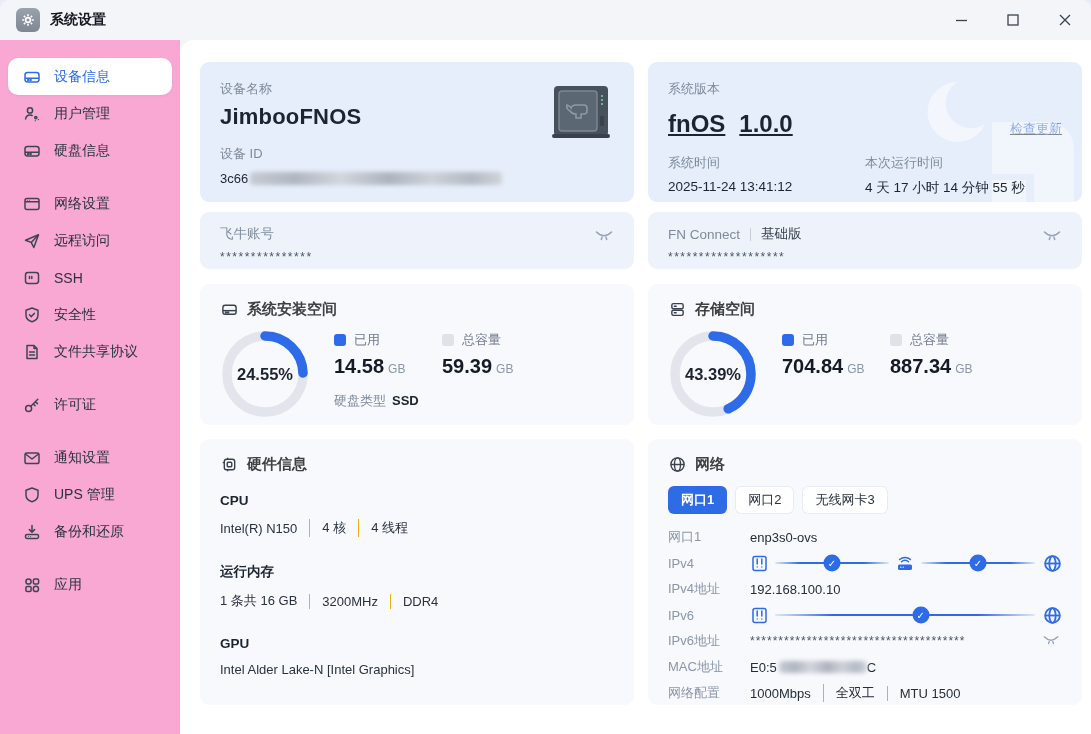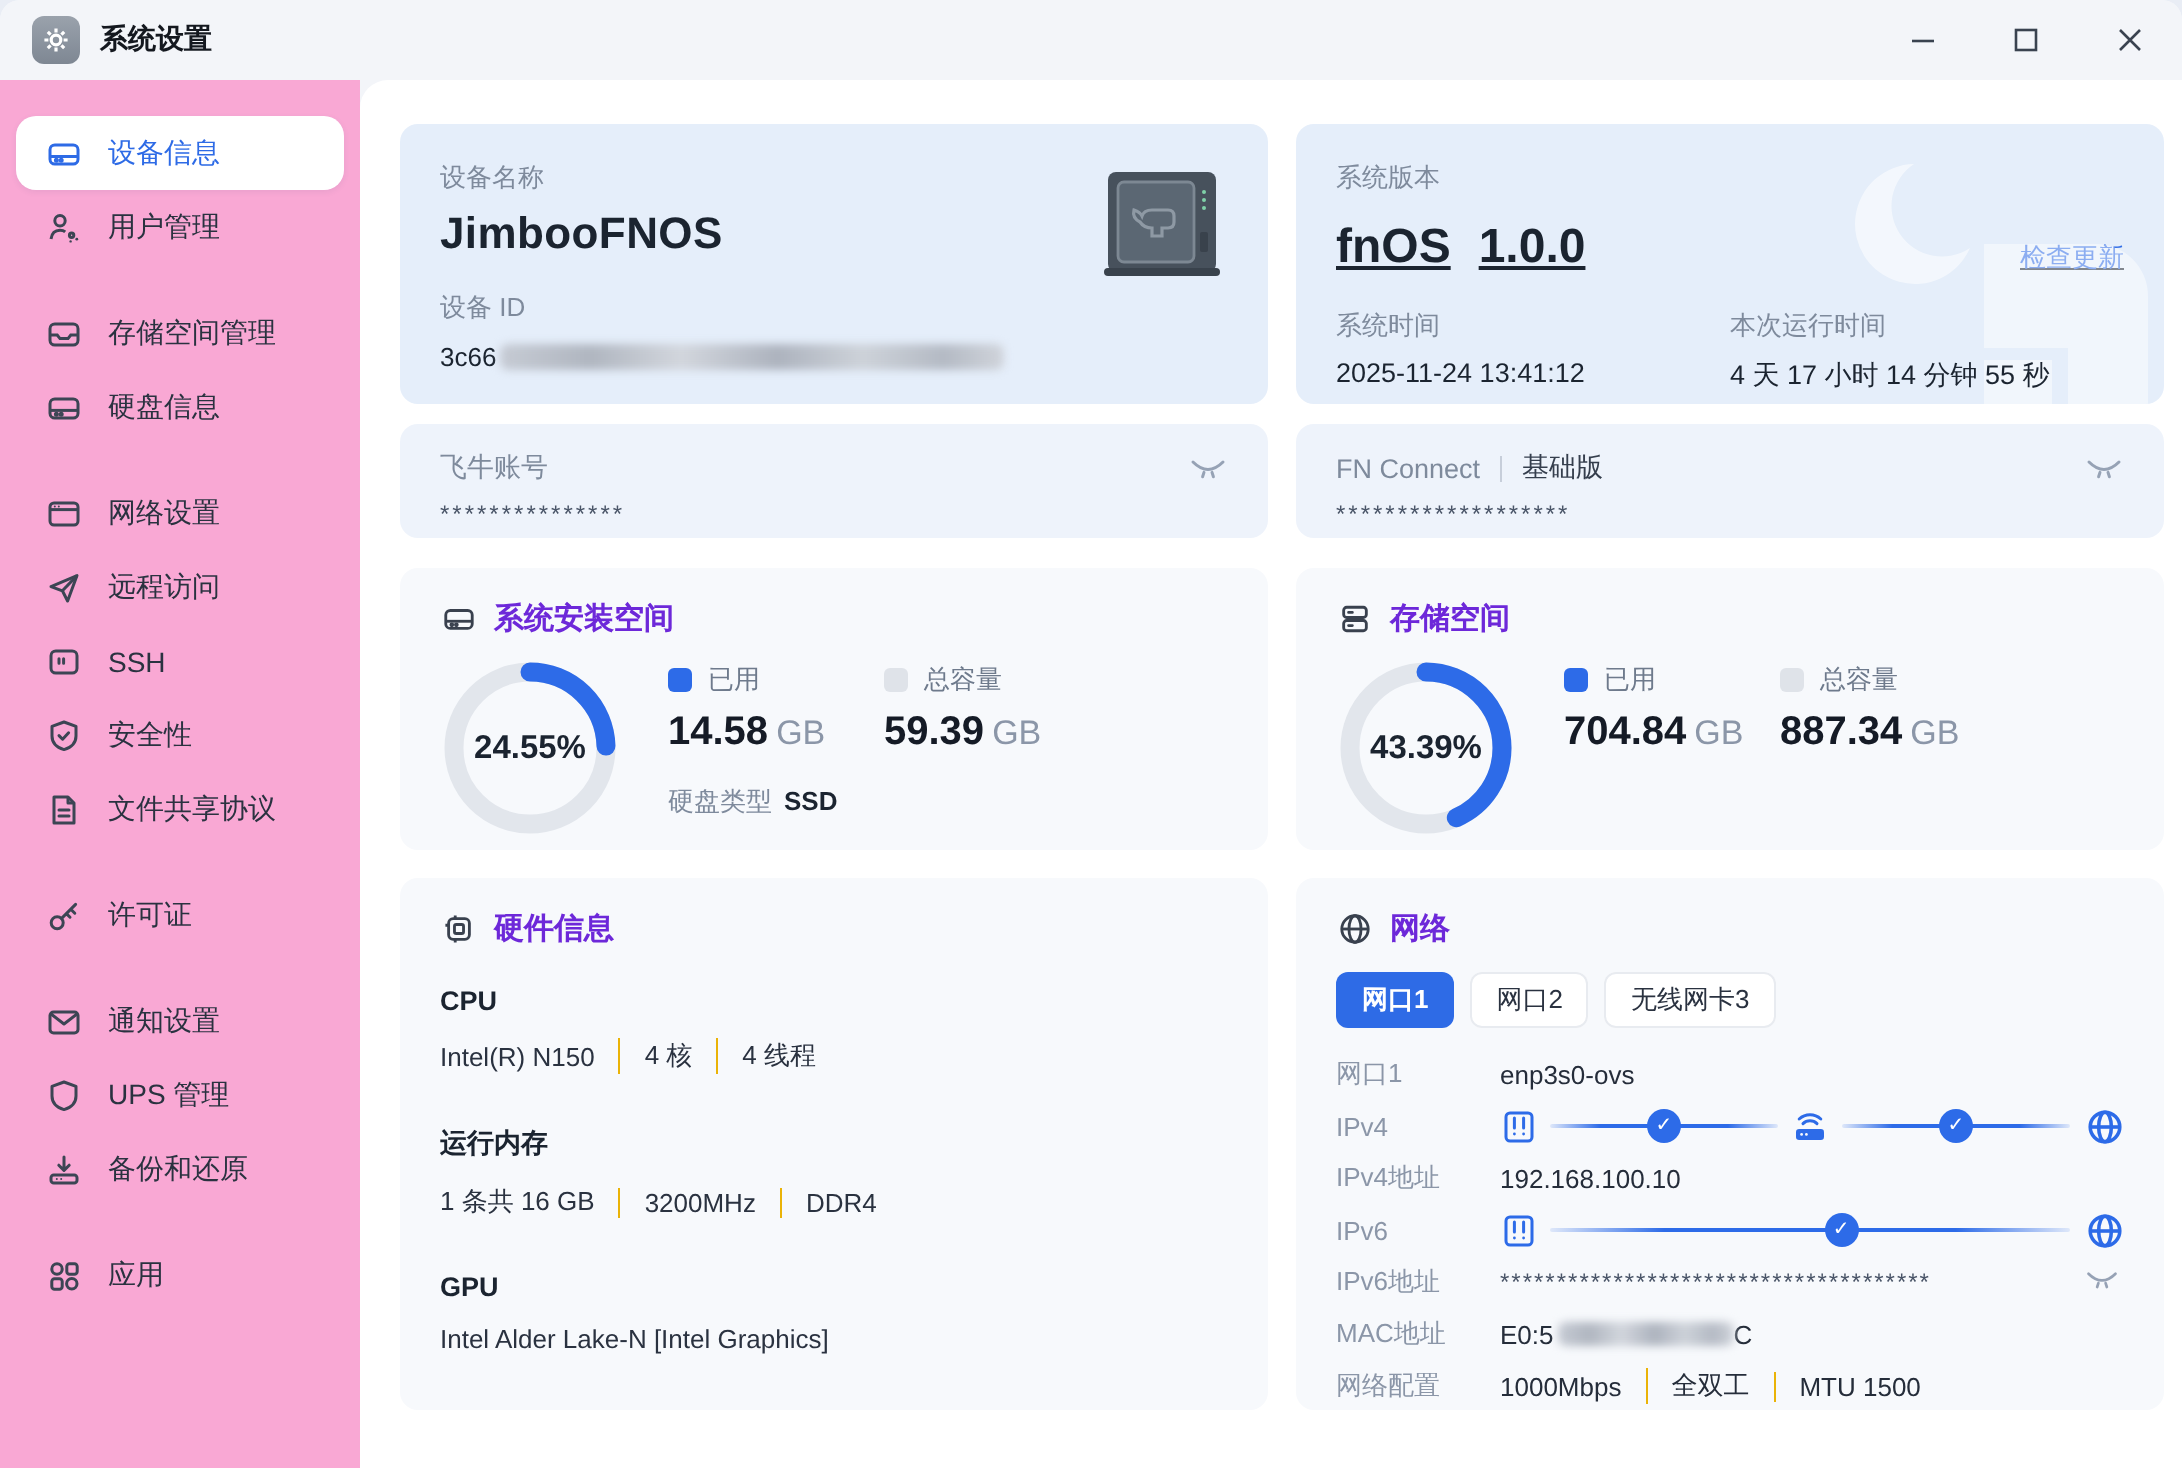--- a/index.html
+++ b/index.html
@@ -62,36 +62,36 @@
 
   
   .mask-row { margin-top:7px; font-size:12px; color:#4A5568; letter-spacing:1.5px; }
   .eye { position:absolute; right:20px; top:16px; cursor:pointer; }
   .fn-title { display:flex; align-items:center; font-size:13.5px; }
   .fn-name { color:#7E8A9C; }
   .fn-div { width:1px; height:13px; background:#C7CEDA; margin:0 10px; }
   .fn-badge { color:#353E4D; }
 
   
-  .card-title { display:flex; font-size:15px; font-weight:bold; color:#6d28d9; }
+  .card-title { display:flex; font-size:15px; font-weight:bold; color:#404040; }
   .card-title .t-icon { width:18px; height:18px; margin-right:9px; color:#39414E; display:flex; align-items:center; justify-content:center; }
   .donut-body { display:flex; margin-top:10px; }
   .donut-wrap { width:90px; height:90px; position:relative; flex:0 0 90px; }
   .donut-wrap .pct { position:absolute; inset:0; display:flex; align-items:center; justify-content:center; font-size:16.5px; font-weight:bold; color:#1B2430; }
   .donut .track { fill:none; stroke:#E2E6EC; }
   .donut .arc { fill:none; stroke:#2D6BE8; }
   .legend-zone { margin-left:24px; padding-top:2px; }
   .legend-row { display:flex; }
   .legend-block { width:108px; }
   .legend-head { display:flex; align-items:center; font-size:13px; color:#6E7A8C; }
   .sq { width:12px; height:12px; border-radius:3px; margin-right:8px; }
   .sq.blue { background:#2D6BE8; }
   .sq.gray { background:#DFE3E9; }
   .legend-val { margin-top:6px; font-size:20px; font-weight:bold; color:#151B26; }
-  .legend-val .unit { font-size:17px; font-weight:normal; color:#8B96A8; margin-left:4px; }
+  .legend-val .unit { font-size:12px; font-weight:normal; color:#8B96A8; margin-left:4px; }
   .sub-row { margin-top:14px; font-size:13px; color:#7E8A9C; }
   .sub-row b { color:#1B2430; margin-left:6px; font-weight:bold; }
 
   
   .hw-section { margin-top:19px; }
   .hw-label { font-size:13.5px; font-weight:bold; color:#1B2430; }
   .spec-list { margin-top:11px; font-size:13px; color:#2A3240; display:flex; align-items:center; }
   .spec-list span.spec + span.spec { border-left:1px solid #eab308; padding-left:12px; margin-left:12px; }
 
   
@@ -164,29 +164,20 @@
         <span class="nav-icon">
             <svg width="18" height="18" viewBox="0 0 18 18" fill="none" stroke="currentColor" stroke-width="1.5">
               <circle cx="7" cy="5.4" r="2.6"></circle>
               <path d="M2.5 14.5c.4-3 2.2-4.4 4.5-4.4 1 0 1.9.2 2.6.8"></path>
               <circle cx="12.8" cy="12.6" r="1.1"></circle>
               <circle cx="15.4" cy="14.6" r=".7" fill="currentColor" stroke="none"></circle>
               <circle cx="12.3" cy="15.7" r=".6" fill="currentColor" stroke="none"></circle>
             </svg>
           </span>
         <span class="nav-label">用户管理</span>
-      </div>
-      <div class="nav-item nav-gap">
-        <span class="nav-icon">
-            <svg width="18" height="18" viewBox="0 0 18 18" fill="none" stroke="currentColor" stroke-width="1.5">
-              <rect x="2" y="4" width="14" height="10.5" rx="2.4"></rect>
-              <path d="M2 9.5h3.6l1.4 1.8h4l1.4-1.8H16"></path>
-            </svg>
-          </span>
-        <span class="nav-label">存储空间管理</span>
       </div>
       <div class="nav-item">
         <span class="nav-icon">
             <svg width="18" height="18" viewBox="0 0 18 18" fill="none" stroke="currentColor" stroke-width="1.5">
               <rect x="2" y="4.5" width="14" height="9.5" rx="2.4"></rect>
               <path d="M2 10.2h14"></path>
               <circle cx="5.2" cy="12.1" r=".5" fill="currentColor"></circle>
               <circle cx="7.6" cy="12.1" r=".5" fill="currentColor"></circle>
             </svg>
           </span>

